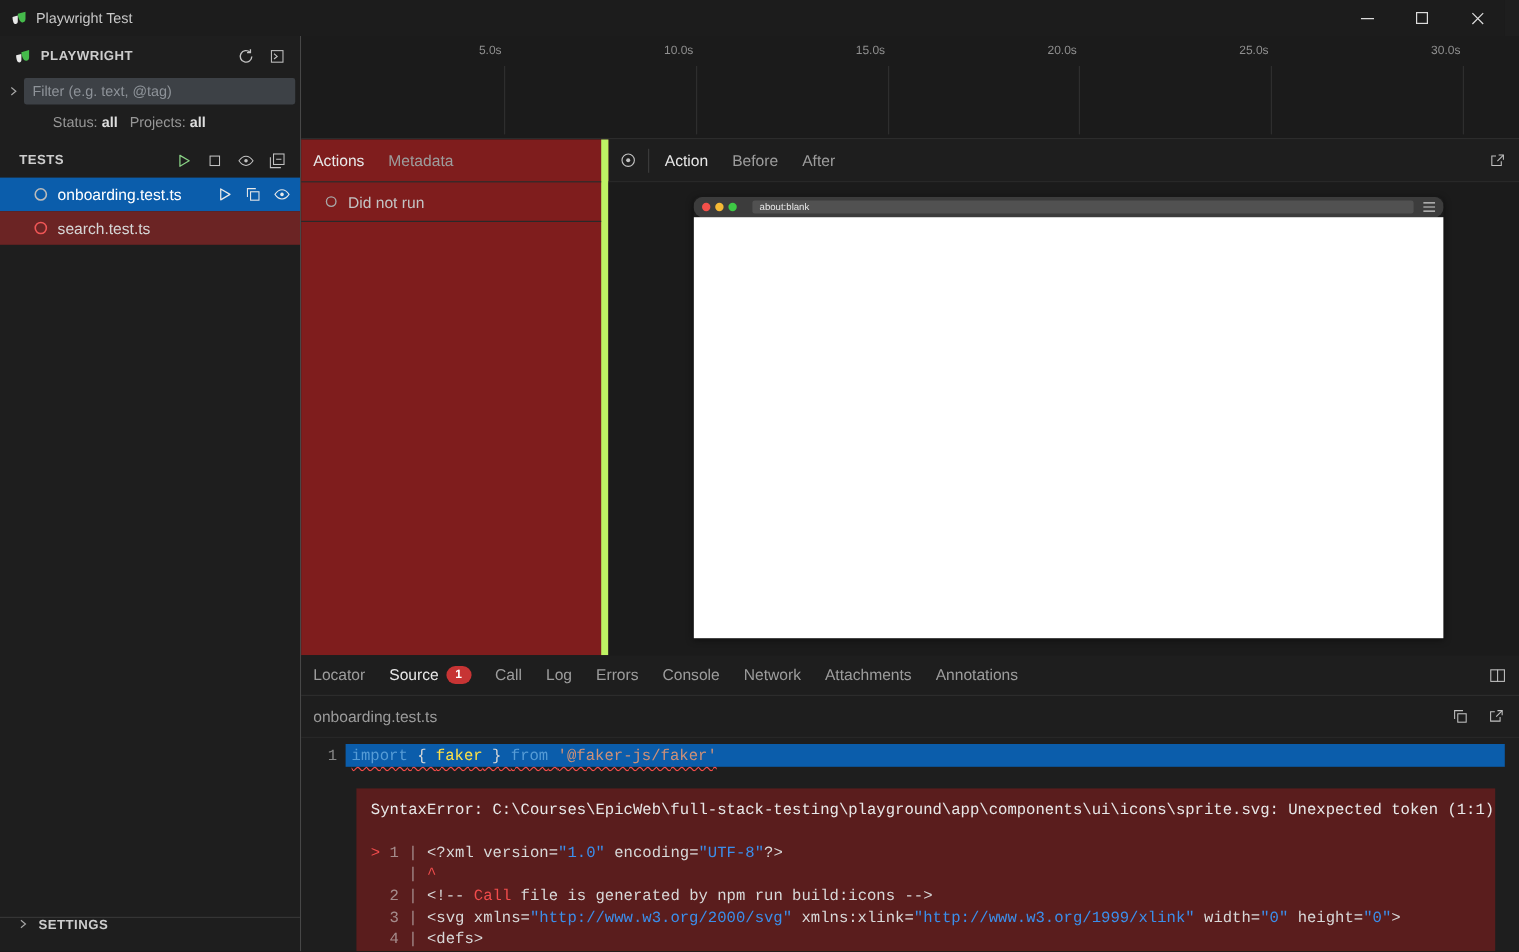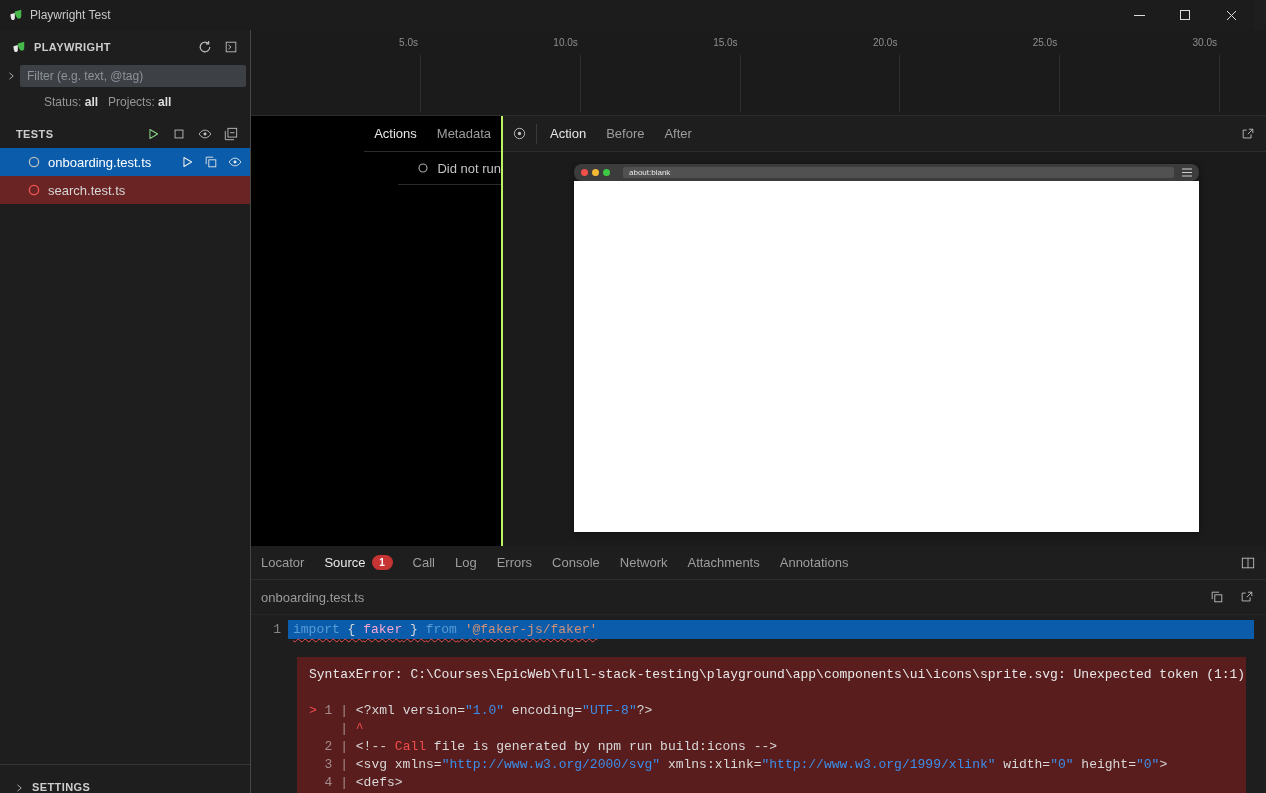--- a/index.html
+++ b/index.html
@@ -39,33 +39,33 @@
   .test-row{height:28px;display:flex;align-items:center;padding:0 8px 0 27px;gap:7px;font-size:13px;color:#d6d6d6;cursor:pointer;}
   .test-row.selected{background:#0b5dab;color:#ffffff;}
   .test-row.failed{background:#6b2424;}
   .t-circle{display:flex;align-items:center;color:#bcbcbc;}
   .t-circle svg{width:12px;height:12px;}
   .t-circle.red{color:#f05656;}
   .t-name{flex:1;white-space:nowrap;overflow:hidden;}
   .t-acts{display:flex;gap:10px;align-items:center;}
   .t-acts .icon{color:#eaeaea;display:flex;}
   .t-acts .icon svg{width:14px;height:14px;}
-  .sb-settings{position:absolute;bottom:0;left:0;right:0;height:28px;border-top:1px solid #353535;display:flex;align-items:flex-end;gap:8px;padding-left:14px;background:#1e1e1e;}
+  .sb-settings{position:absolute;bottom:0;left:0;right:0;height:28px;border-top:1px solid #353535;display:flex;align-items:flex-start;gap:8px;padding-left:14px;background:#1e1e1e;}
 
   
   .main{position:absolute;top:30px;left:251px;right:0;bottom:0;display:flex;flex-direction:column;}
 
   
   .timeline{height:85px;flex:none;position:relative;background:#1b1b1b;border-bottom:1px solid #2c2c2c;}
   .tl-tick{position:absolute;top:25px;bottom:3px;width:1px;background:#2e2e2e;}
   .tl-label{position:absolute;top:-18px;right:3px;font-size:10px;color:#8f8f8f;white-space:nowrap;}
 
   
   .middle{height:430px;flex:none;display:flex;min-height:0;}
-  .actions-panel{width:250px;flex:none;border-right:2px solid #bef264;display:flex;flex-direction:column;background:#000000;align-items:flex-end;}
+  .actions-panel{width:250px;flex:none;border-right:6px solid #bef264;display:flex;flex-direction:column;background:#7f1d1d;}
   .tabbar{height:35px;flex:none;display:flex;align-items:center;border-bottom:1px solid #2c2c2c;}
   .tab{padding:0 10px;height:100%;display:flex;align-items:center;font-size:13px;color:#9d9d9d;cursor:pointer;}
   .tab.active{color:#e8e8e8;}
   .badge{margin-left:6px;min-width:15px;height:15px;border-radius:8px;background:#c73434;color:#fff;font-size:10px;display:flex;align-items:center;justify-content:center;padding:0 3px;font-weight:bold;}
   .tabs-inline{display:flex;height:100%;}
   .flex-spacer{flex:1;}
   .empty-row{height:32px;display:flex;align-items:center;gap:8px;padding-left:19px;border-bottom:1px solid #292929;font-size:13px;color:#c3c3c3;}
   .empty-row .t-circle{color:#a8a8a8;}
 
   .snapshot-panel{flex:1;display:flex;flex-direction:column;min-width:0;}
@@ -89,21 +89,21 @@
   .code-area{flex:1;overflow:hidden;font-family:"Liberation Mono","DejaVu Sans Mono",monospace;font-size:13px;padding-top:5px;}
   .code-line{display:flex;height:19px;line-height:19px;}
   .ln{width:30px;flex:none;text-align:right;padding-right:7px;color:#878787;}
   .code-content{flex:1;margin-right:12px;white-space:pre;padding-left:5px;}
   .code-line.selected .code-content{background:#0b5dab;}
   #import-line{text-decoration:underline wavy #f14c4c 1px;text-underline-offset:5px;}
   .error-block{margin:18px 20px 0 46px;background:#5a1d1d;padding:9px 12px;line-height:18px;color:#e8e8e8;}
   .err-msg{white-space:pre;margin-bottom:18px;}
   .frame-line{white-space:pre;}
   .tk-kw{color:#569cd6;}
-  .tk-var{color:#f9a8d4;font-family:Liberation Mono, monospace;}
+  .tk-var{color:#fde047;font-family:Liberation Mono, monospace;}
   .tk-str{color:#ce9178;}
   .tk-plain{color:#d8d8d8;}
   .tk-blue{color:#3b8eea;}
   .tk-red{color:#f14c4c;}
   .tk-gut{color:#a58c8c;}
   .icon{display:inline-flex;}
   .icon svg{width:14px;height:14px;display:block;}
 </style>
 </head>
 <body>

